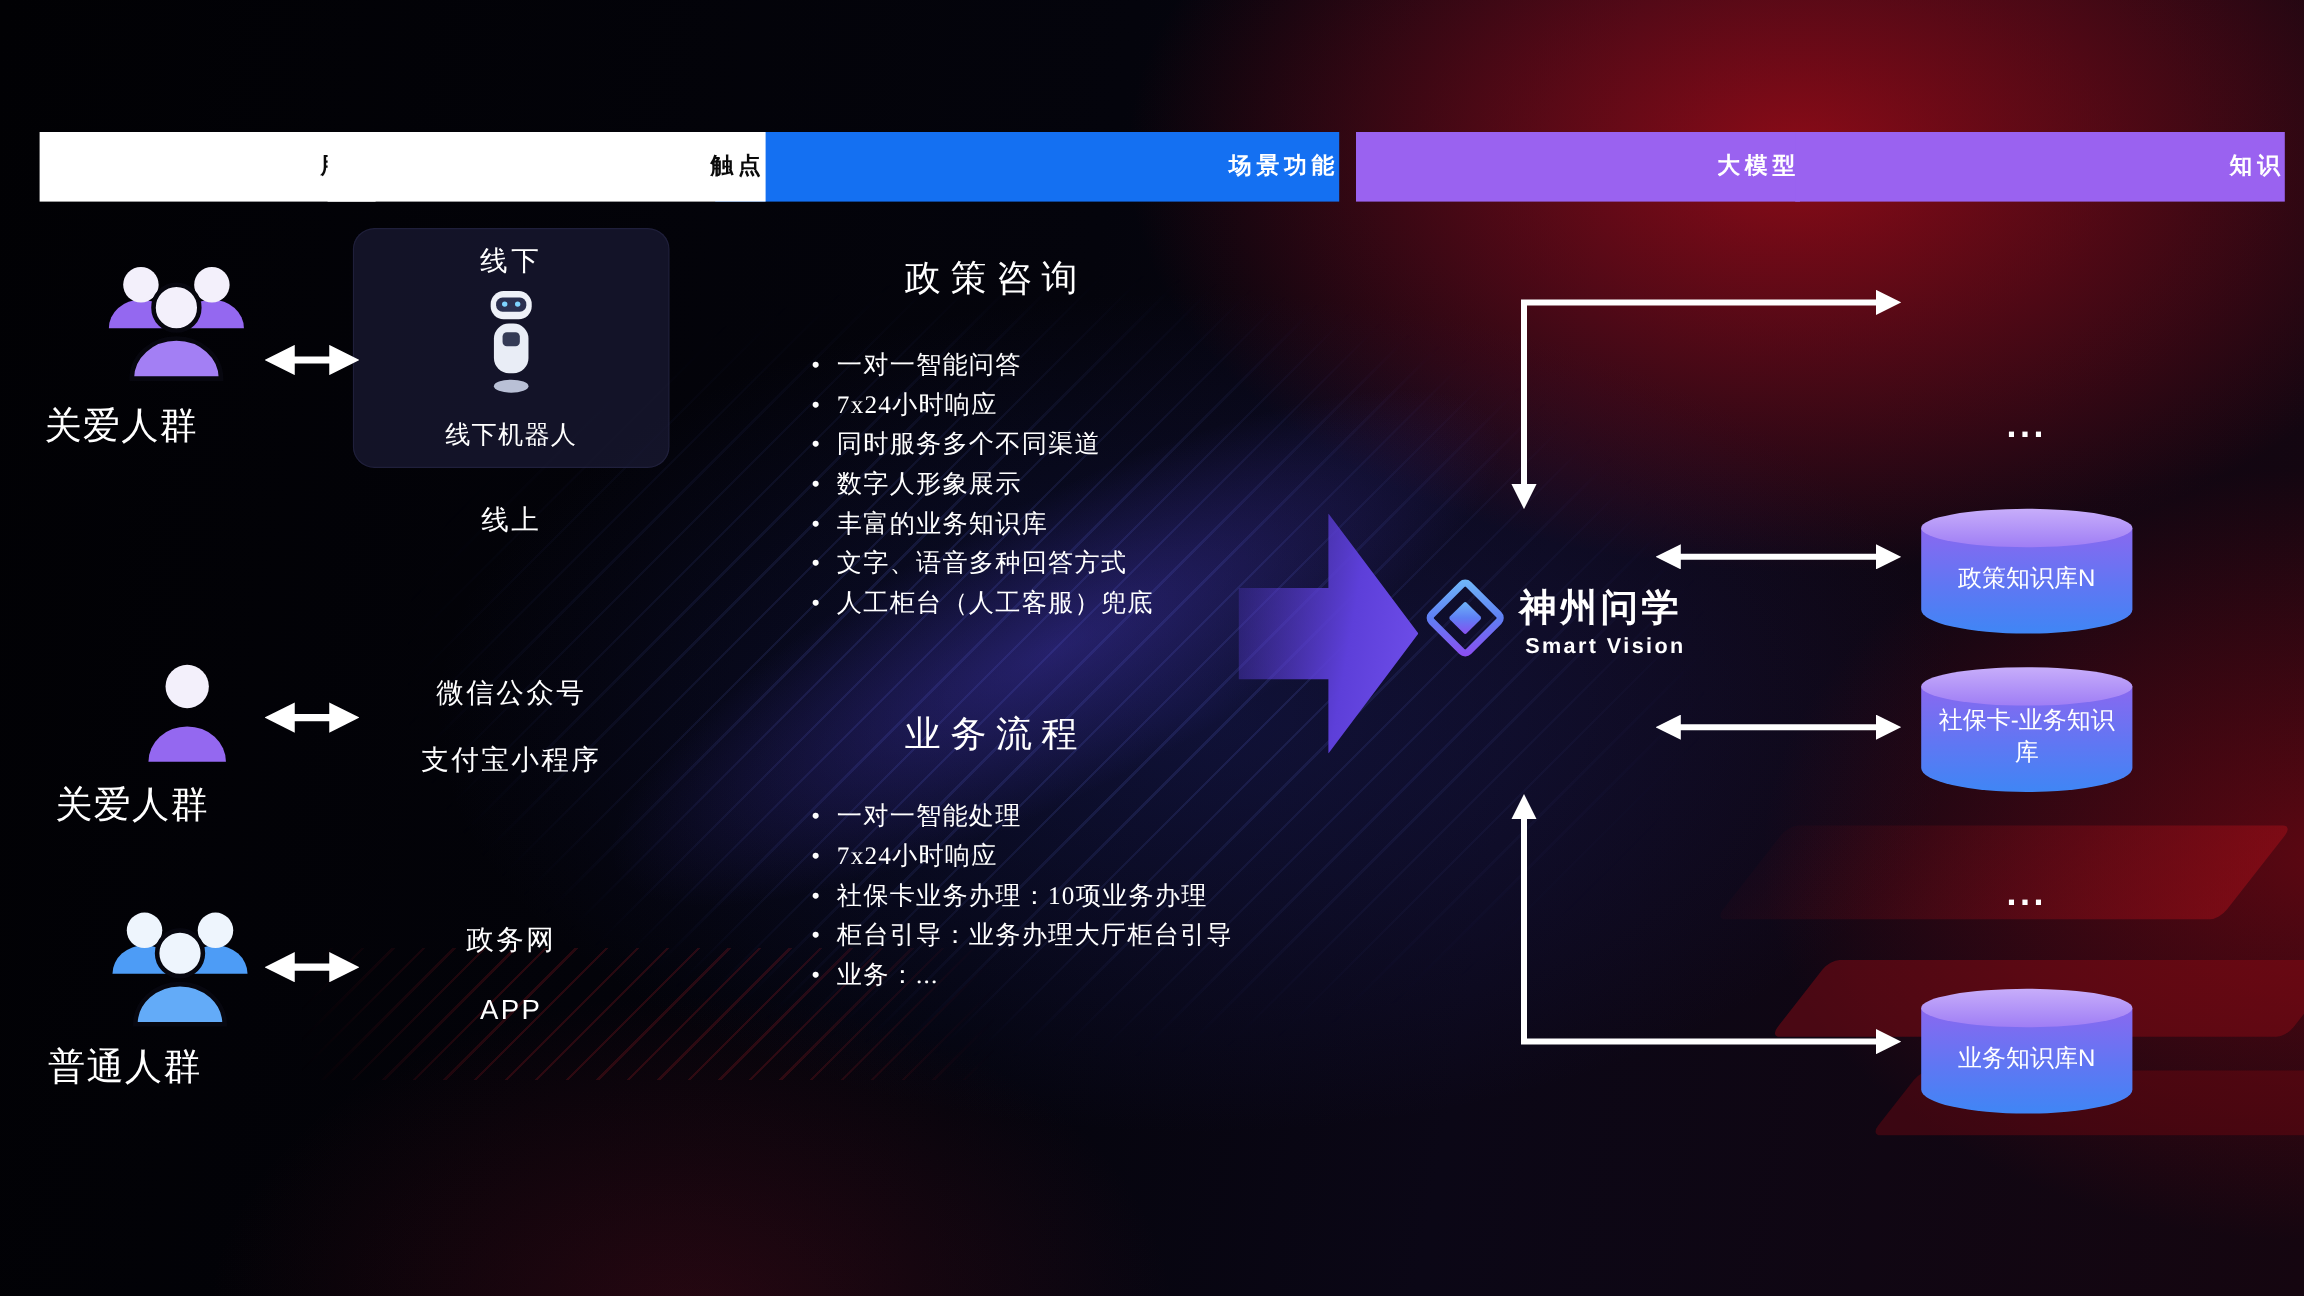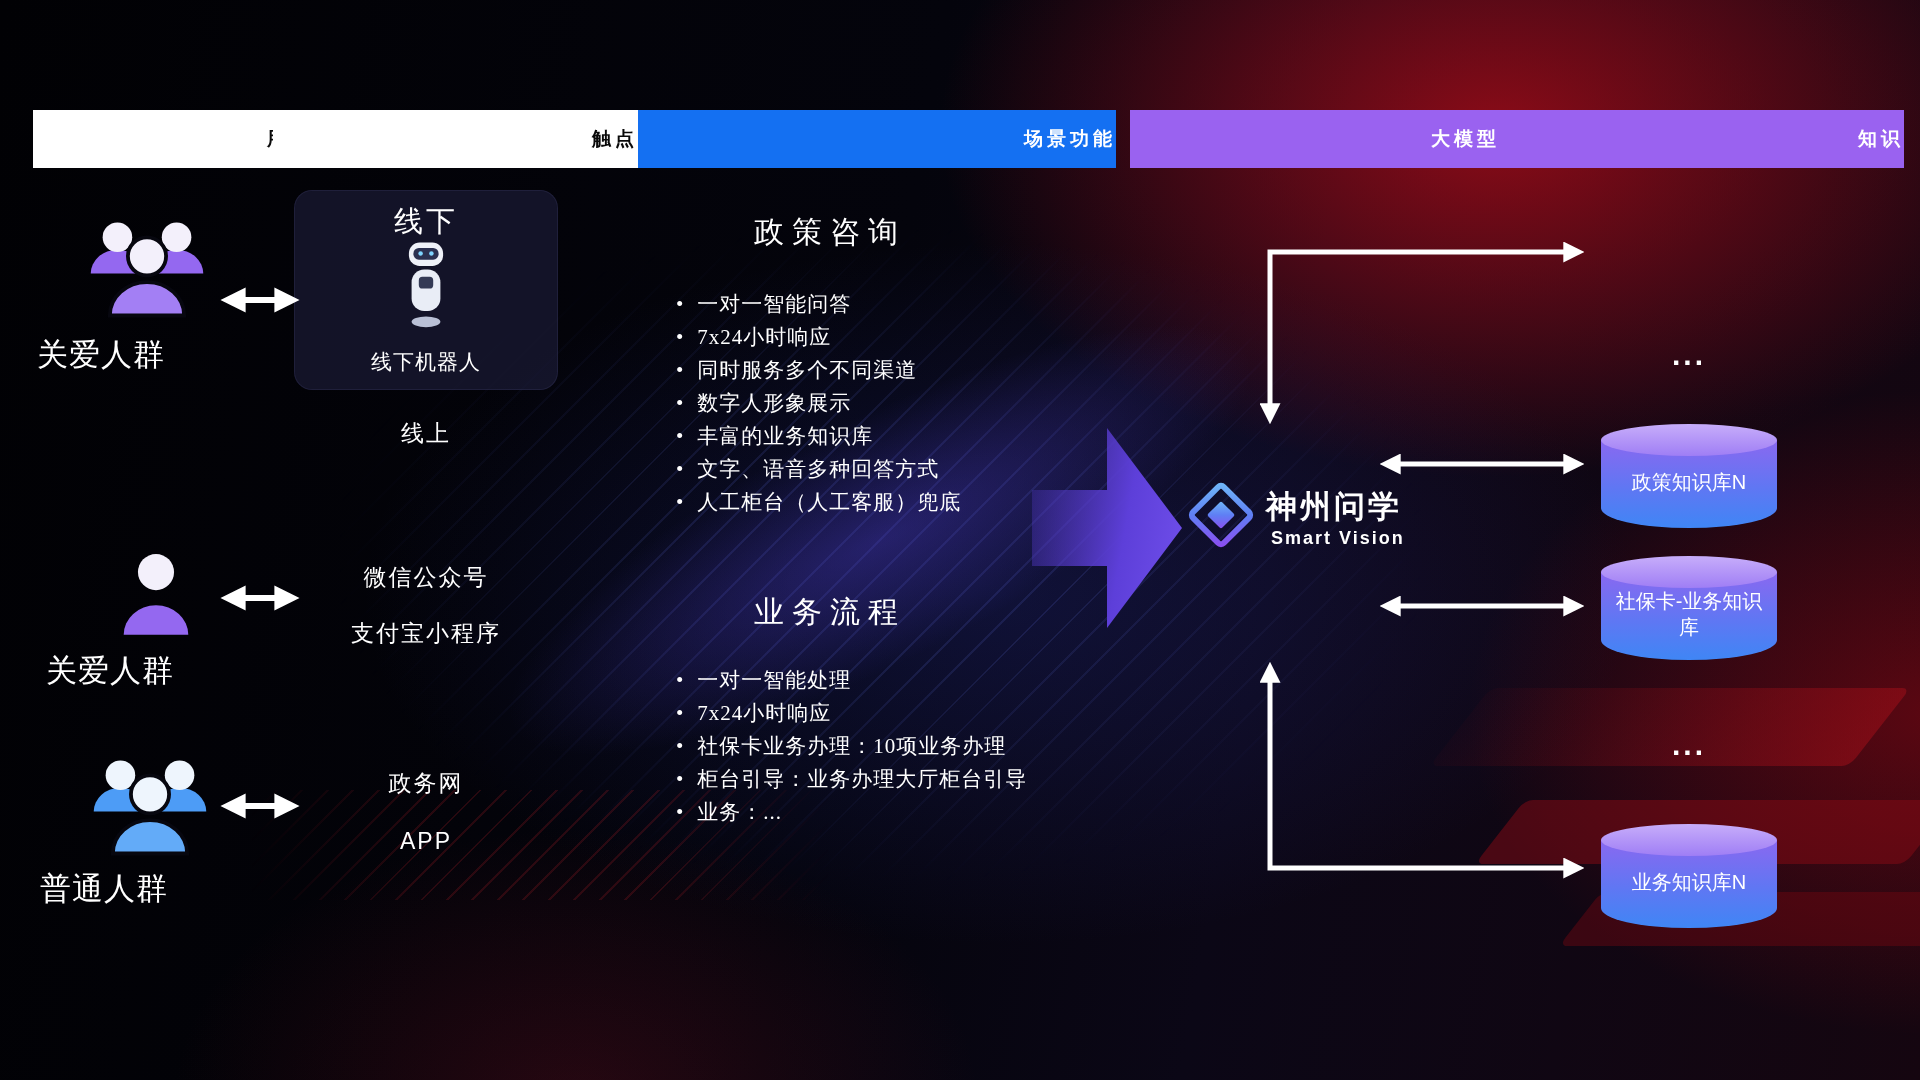--- a/index.html
+++ b/index.html
@@ -45,21 +45,21 @@
   .hdr2 { left:273px;  width:317px; }
   .hdr3 { left:596px;  width:472px; }
   .hdr4 { left:1130px; width:322px; }
   .hdr5 { left:1480px; width:360px;margin-left:16px; }
   
   .user-label { width:220px; text-align:left; font-size:31px; letter-spacing:1px; }
   .offline-box {
     left:294px; top:190px; width:264px; height:200px; border-radius:18px;
     background:rgba(26,26,52,0.72); box-shadow:0 0 0 1px rgba(120,120,200,0.12) inset;
   }
-  .offline-title { top:12px; left:0; width:100%; text-align:center; font-size:29px; letter-spacing:3px; }
+  .offline-title { top:12px; left:0; width:100%; text-align:center; font-size:23px; letter-spacing:3px; }
   .offline-robot-label { bottom:14px; left:0; width:100%; text-align:center; font-size:21px; letter-spacing:1px; }
   .touch-text { left:276px; width:300px; text-align:center; font-size:23px; letter-spacing:2px; }
   
   .sec-title { left:630px; width:400px; text-align:center; font-size:30px; letter-spacing:8px; }
   .bullets { left:676px; }
   .bullet { font-size:21px; line-height:33px; color:#fff; letter-spacing:1px; white-space:nowrap;font-family:Liberation Serif, serif; }
   .bullet::before { content:"•"; margin-right:13px; }
   
   .big-arrow {
     left:1032px; top:428px; width:150px; height:200px;

